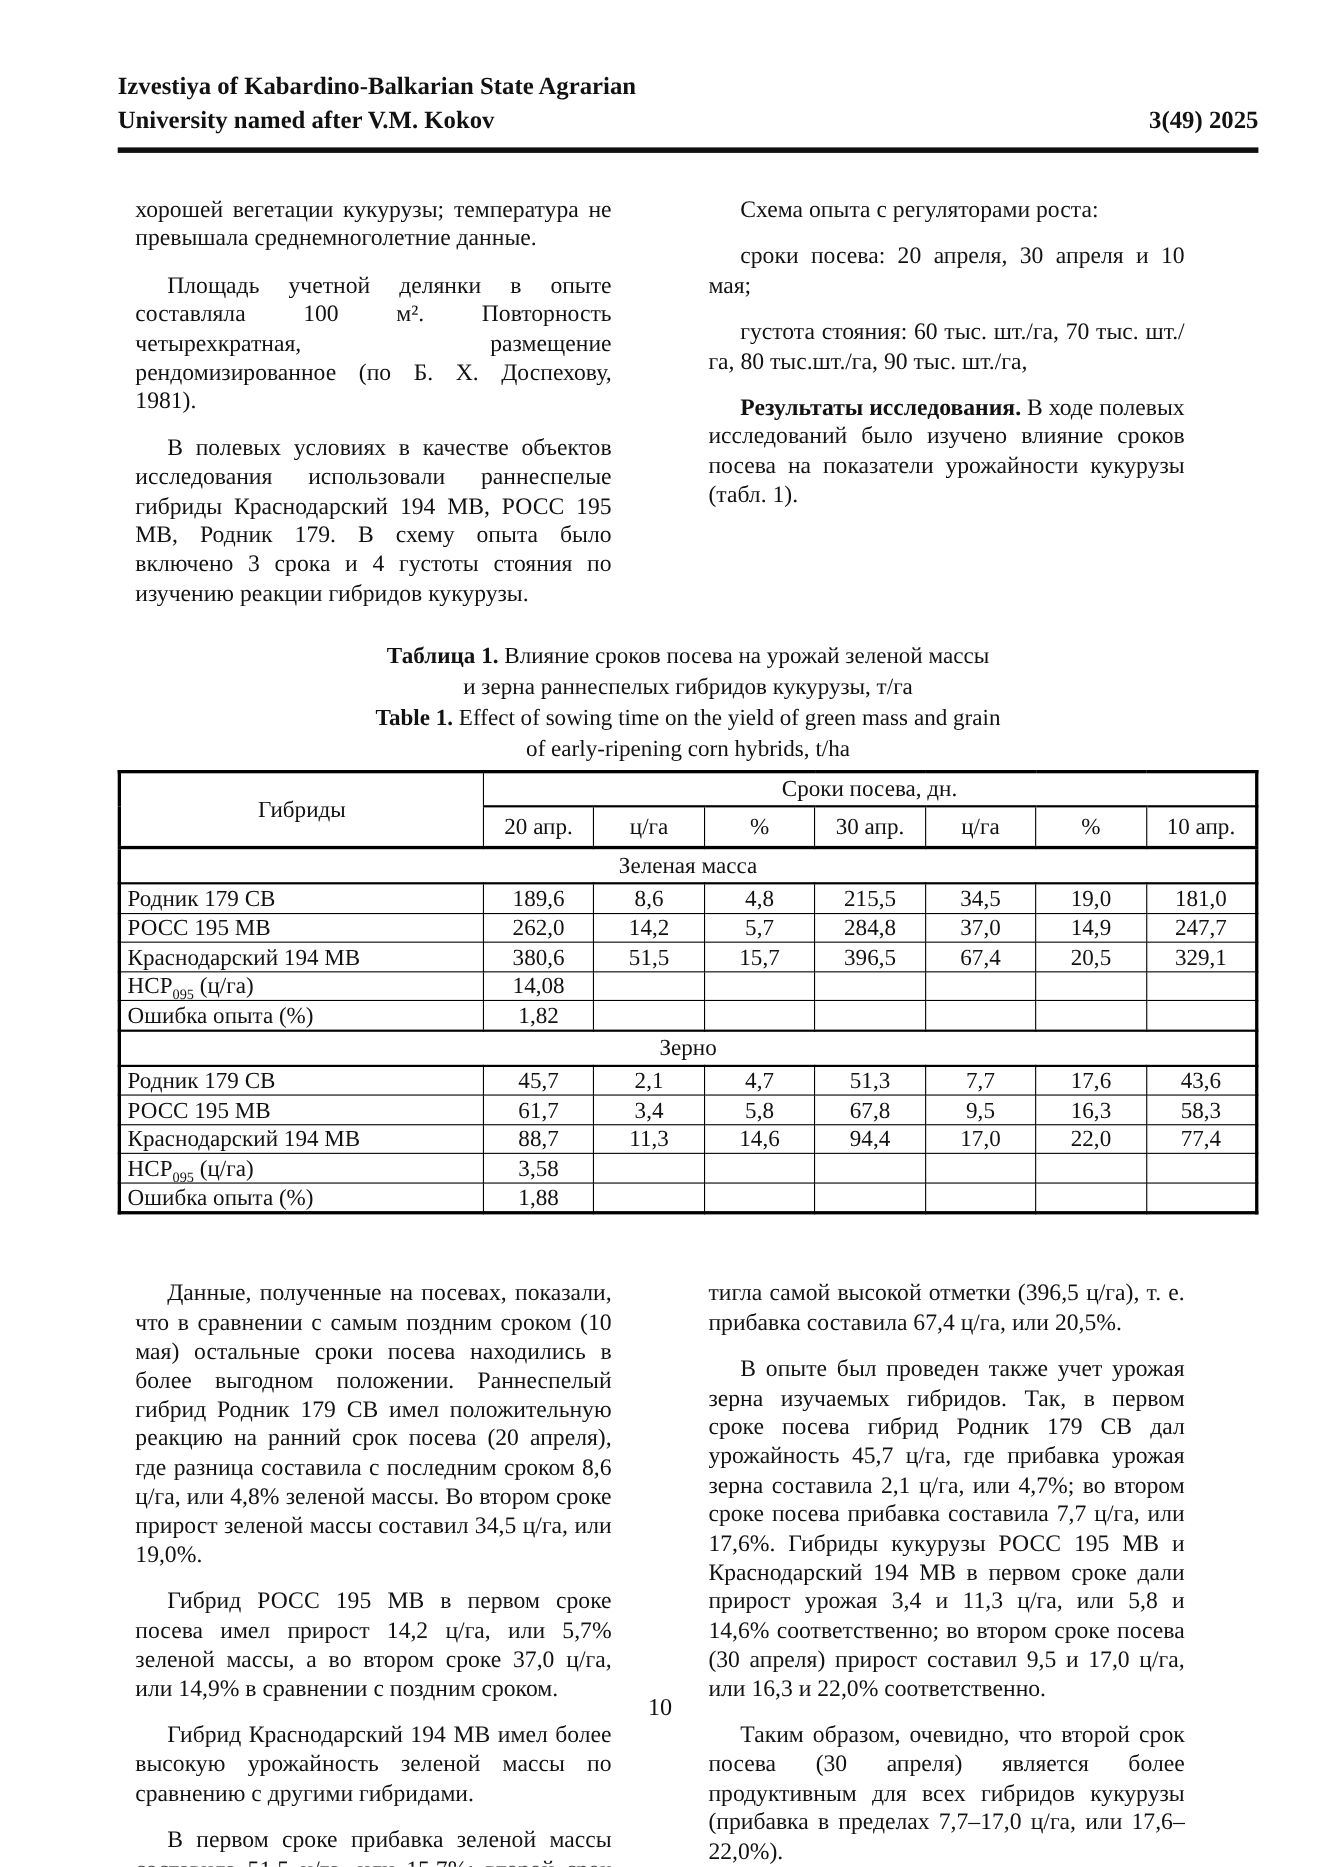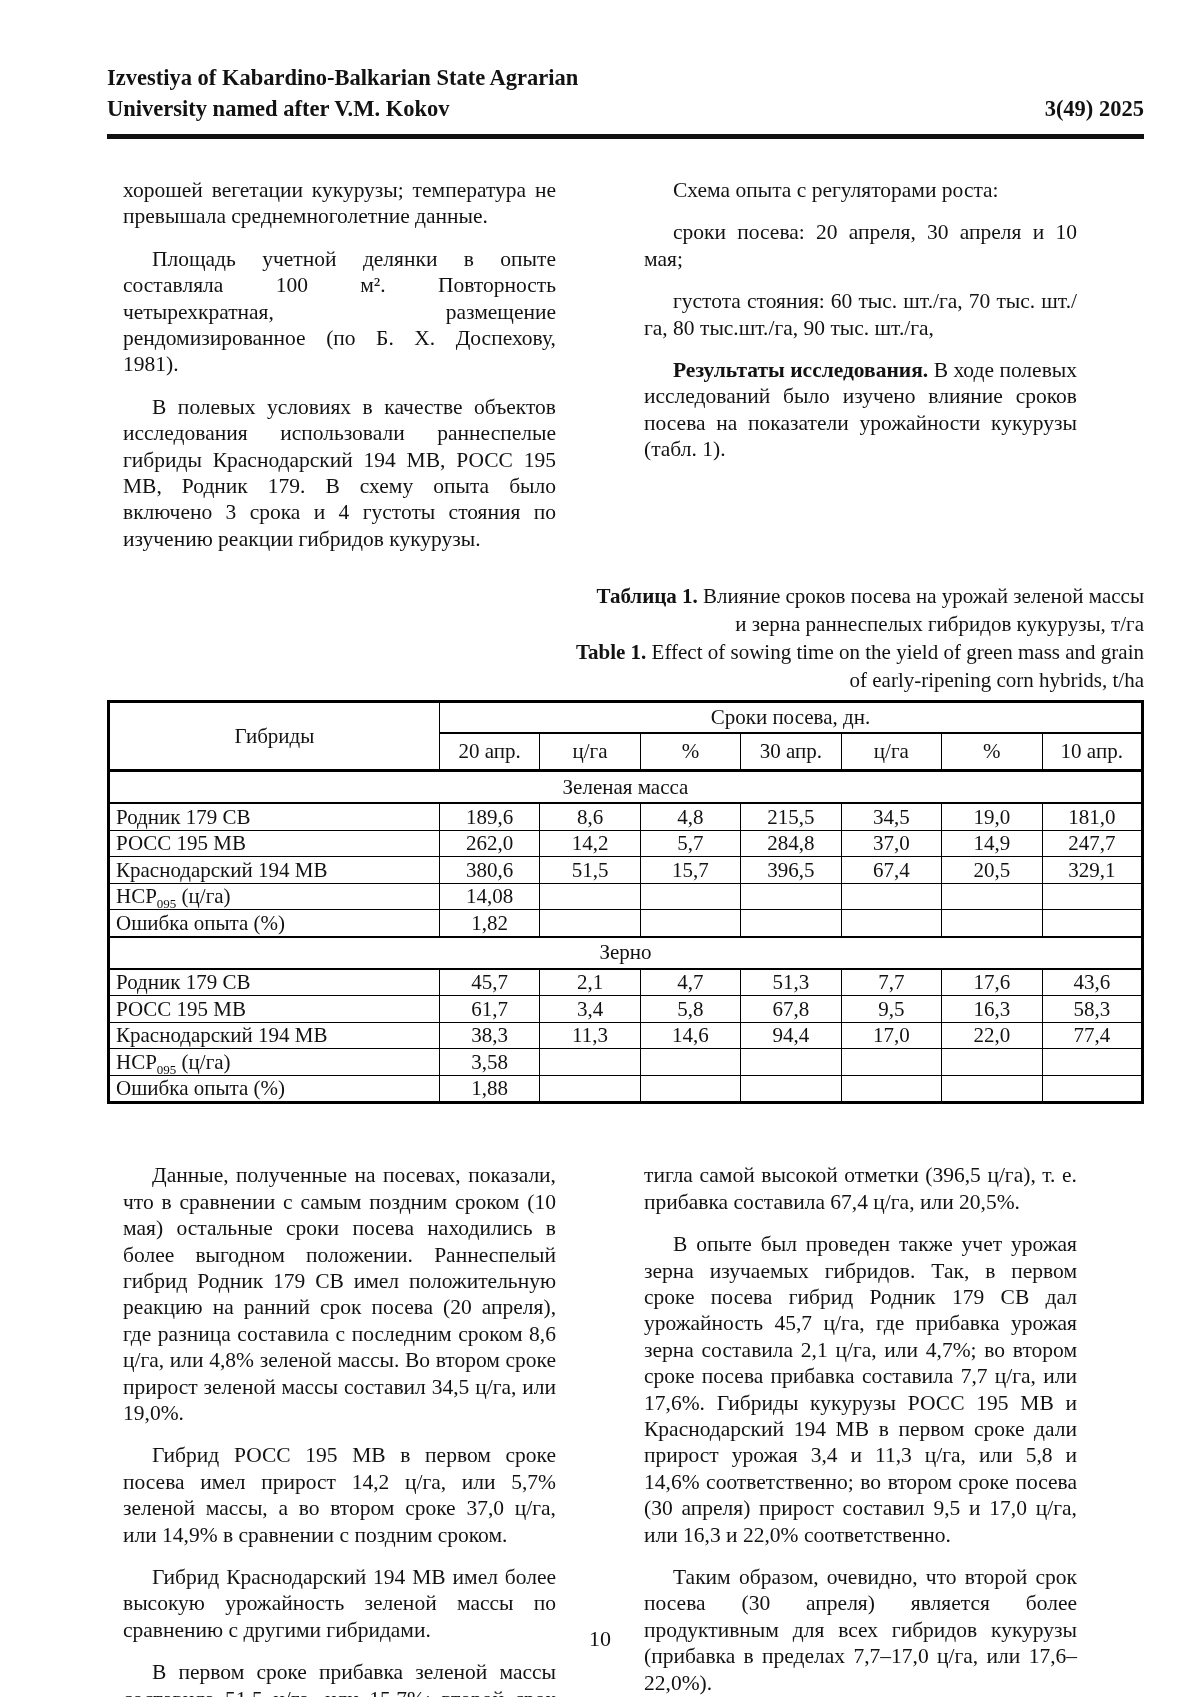--- a/index.html
+++ b/index.html
@@ -18,38 +18,38 @@
   
   .cols { display:flex; gap:56px; }
   .col { width:465px; }
   .intro { margin-top:22px; }
   .body2 { margin-top:42px; }
   p { margin:16px; font-size:21.5px; line-height:26.4px; text-align:justify; text-indent:29px; }
   p.noind { text-indent:0; }
   .b { font-weight:bold; }
 
   
-  .caption { text-align:right; font-size:21px; line-height:28px; margin-top:14px; }
+  .caption { text-align:center; font-size:21px; line-height:28px; margin-top:14px; }
 
   
   table { border-collapse:collapse; width:100%; margin-top:6px; table-layout:fixed; border:3px solid #000; }
   col.cname { width:32%; }
   col.cnum  { width:9.714%; }
   th,td { border:1.5px solid #000; font-size:21px; font-weight:normal; padding:0 6px; overflow:hidden; white-space:nowrap; }
   thead th { text-align:center; }
   th.grp { height:29px; }
   tr.subhead th { height:35px; border-top:2.5px solid #000; }
   thead { border-bottom:3px solid #000; }
   tr.secrow td { text-align:center; height:30px; border-top:2.5px solid #000; border-bottom:2.5px solid #000; }
   tbody td { height:25.5px; }
   td.cnum { text-align:center; }
   td.cname { text-align:left; }
   sub { font-size:13px; line-height:0; }
 
-  .pageno { position:absolute; left:0; right:0; top:1626px; text-align:center; font-size:22px; }
+  .pageno { position:absolute; left:0; right:0; top:1539px; text-align:center; font-size:22px; }
 </style>
 </head>
 <body>
 
 <div class="page">
 
   <header>
     <div class="jline">Izvestiya of Kabardino-Balkarian State Agrarian</div>
     <div class="jline jrow">
       <span>University named after V.M. Kokov</span>
@@ -180,21 +180,21 @@
         <td class="cnum">61,7</td>
         <td class="cnum">3,4</td>
         <td class="cnum">5,8</td>
         <td class="cnum">67,8</td>
         <td class="cnum">9,5</td>
         <td class="cnum">16,3</td>
         <td class="cnum">58,3</td>
       </tr>
       <tr>
         <td class="cname">Краснодарский 194 МВ</td>
-        <td class="cnum">38,3</td>
+        <td class="cnum">88,7</td>
         <td class="cnum">11,3</td>
         <td class="cnum">14,6</td>
         <td class="cnum">94,4</td>
         <td class="cnum">17,0</td>
         <td class="cnum">22,0</td>
         <td class="cnum">77,4</td>
       </tr>
       <tr>
         <td class="cname"><span>НСР</span><sub>095</sub><span> (ц/га)</span></td>
         <td class="cnum">3,58</td>

